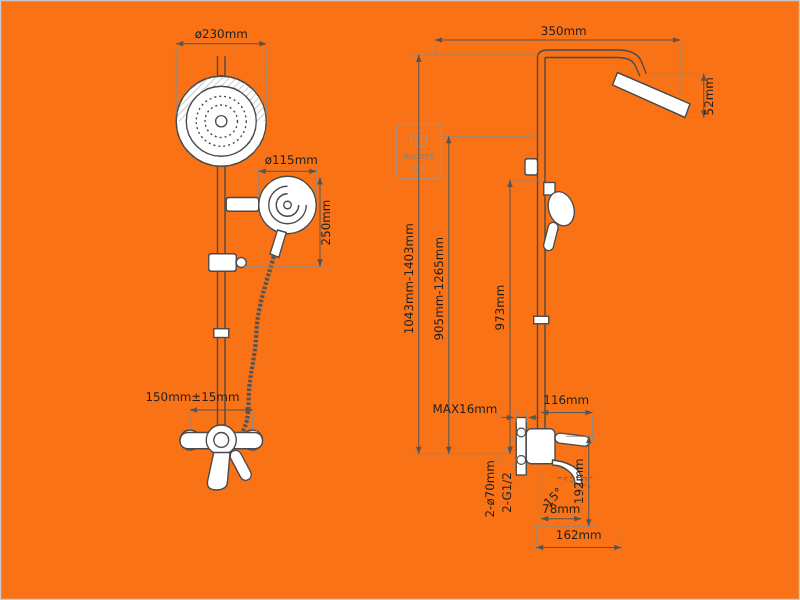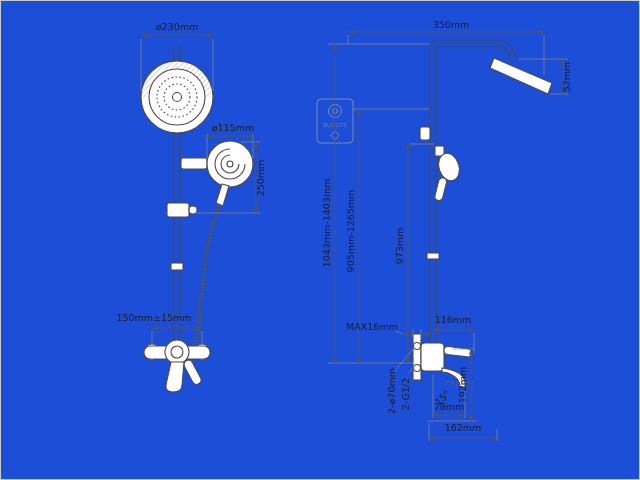--- a/index.html
+++ b/index.html
@@ -1,16 +1,16 @@
 <!DOCTYPE html>
 <html><head>
 <meta charset="utf-8">
 <style>
   html,body{margin:0;padding:0;background:#ffffff;}
-  .frame{width:640px;height:480px;box-sizing:border-box;border:1px solid #c9c9c9;background:#1d4ed8;position:relative;}
+  .frame{width:640px;height:480px;box-sizing:border-box;border:1px solid #c9c9c9;background:#f97316;position:relative;}
   svg{display:block;}
   svg text{font-family:"DejaVu Sans","Liberation Sans",sans-serif;font-size:9.5px;fill:#1f1f1f;}
   .obj{stroke:#4a4a4a;stroke-width:1.1;fill:none;}
   .objf{stroke:#4a4a4a;stroke-width:1.1;fill:#ffffff;}
   .diml{stroke:#555555;stroke-width:0.8;fill:none;}
   .ext{stroke:#8a8a8a;stroke-width:0.7;fill:none;}
   .dash{stroke-dasharray:1.6 2.4;}
   .cdash{stroke-dasharray:3 2;stroke:#666;stroke-width:0.7;fill:none;}
   .hose{stroke:#555555;stroke-width:3.4;fill:none;stroke-dasharray:2.2 1.4;}
   .thin{stroke:#999999;stroke-width:0.8;fill:none;}

